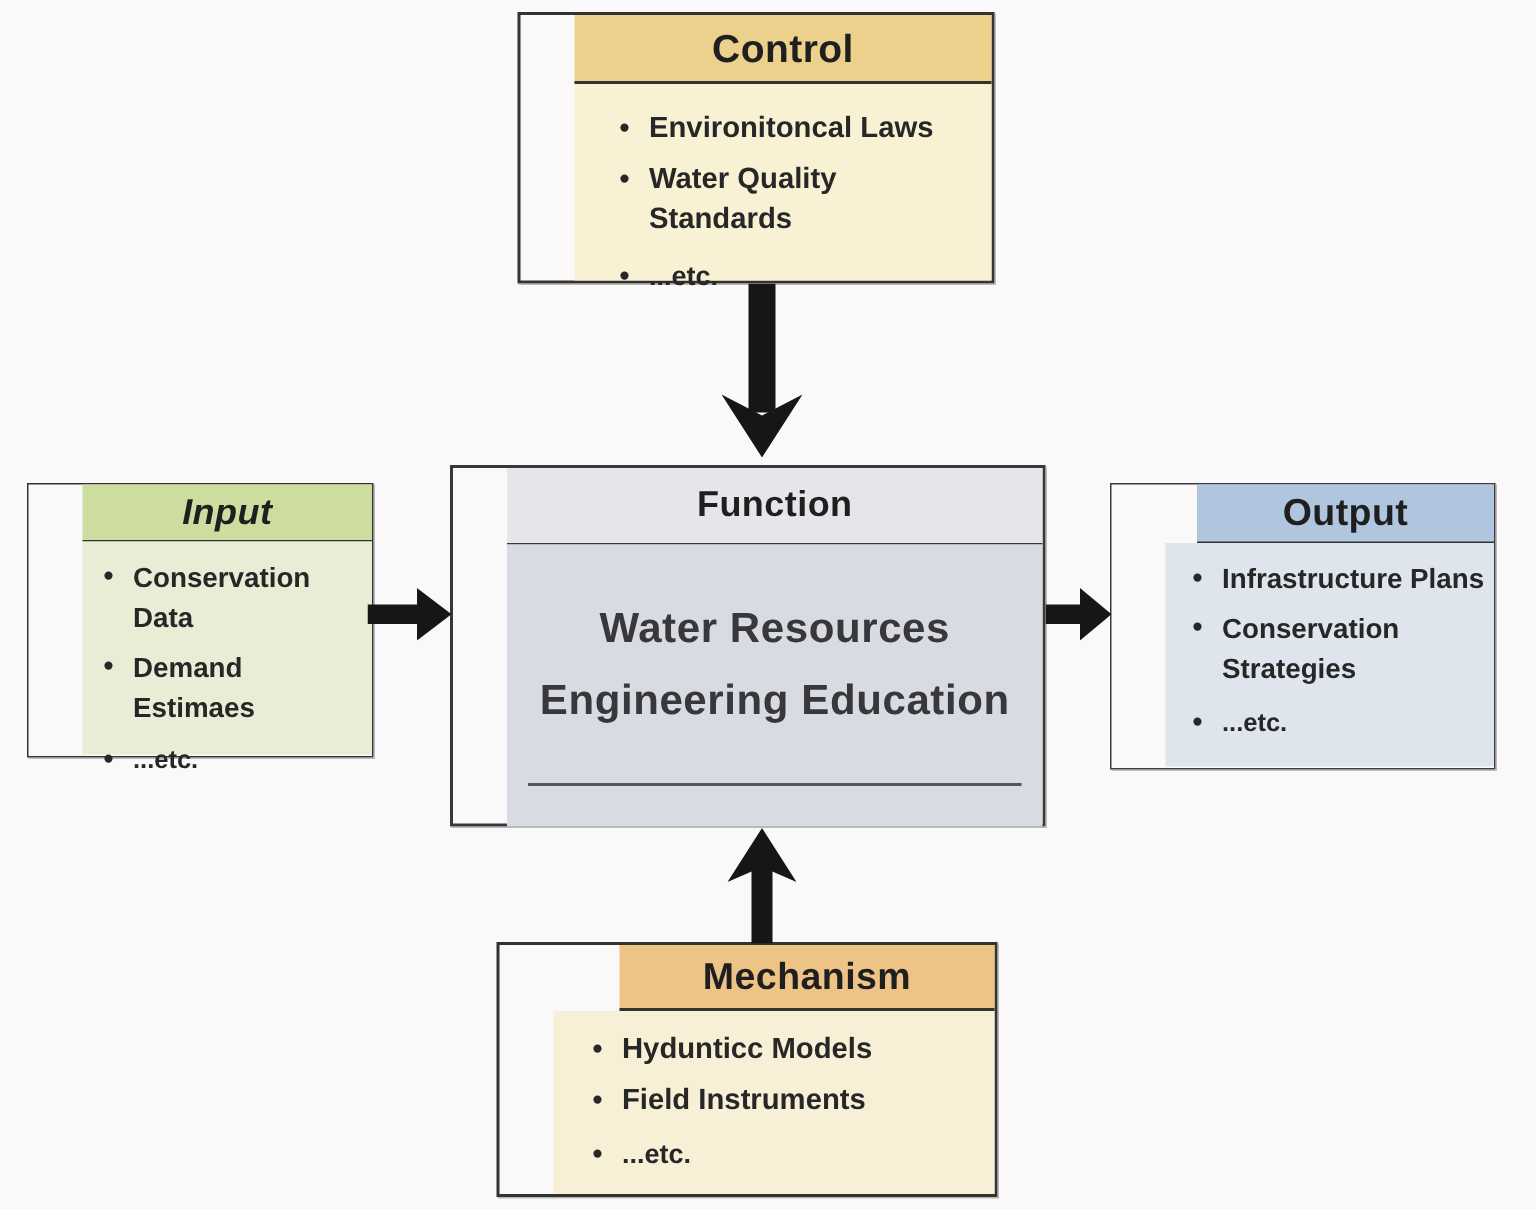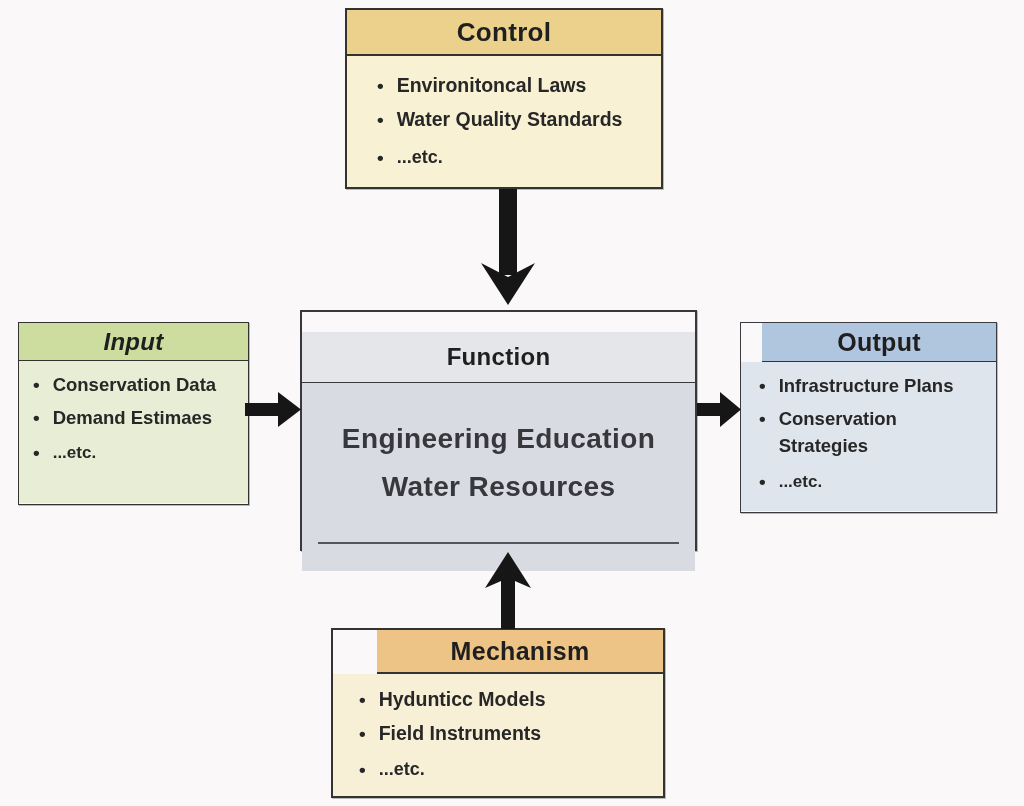--- a/index.html
+++ b/index.html
@@ -9,20 +9,21 @@
     font-family: "Liberation Sans", sans-serif;
     overflow: hidden;
   }
   .stage { position: relative; width: 1024px; height: 806px; }
 
   .box {
     position: absolute;
     border: 2px solid #33332f;
     box-sizing: border-box;
     box-shadow: 1px 1px 0 rgba(0,0,0,0.25);
+    padding-left: 36px;
   }
   .box-header {
     display: flex; align-items: center; justify-content: center;
     border-bottom: 2px solid #33332f;
     box-sizing: border-box;
     font-weight: 700; color: #1f1f1f;
     letter-spacing: 0.3px;
   }
   .box-body {
     list-style: none; margin: 0;
@@ -44,21 +45,21 @@
 
   
   .input { left: 18px; top: 322px; width: 231px; height: 183px; border-width: 1.5px; }
   .input .box-header { height: 38px; font-size: 24px; border-bottom-width: 1.5px; font-style: italic; }
   .input .box-body { padding: 10px 4px 0 14px; font-size: 18.5px; }
   .input .box-body li { margin-bottom: 6px; }
   .input .box-body li.etc { margin-top: 8px; font-size: 17px; }
 
   
   .function { left: 300px; top: 310px; width: 397px; height: 241px; border-color: #38383c; }
-  .function .box-header { height: 51px; font-size: 24px; border-bottom-width: 1.5px; border-color: #38383c; margin-top: 20px; }
+  .function .box-header { height: 51px; font-size: 24px; border-bottom-width: 1.5px; border-color: #38383c; }
   .function .fn-body {
     position: relative; height: 188px;
     display: flex; flex-direction: column; align-items: center; justify-content: center;
     gap: 16px; padding-bottom: 28px; box-sizing: border-box;
   }
   .fn-line { font-size: 28px; font-weight: 700; color: #38383c; letter-spacing: 0.4px; }
   .fn-rule {
     position: absolute; bottom: 27px; left: 4%; width: 92%;
     border-top: 2px solid #55555a;
   }
@@ -122,22 +123,22 @@
         <span>...etc.</span>
       </li>
     </ul>
   </div>
 
   <div class="box function">
     <div class="box-header" style="background-color: rgb(229, 230, 234);">
       <span>Function</span>
     </div>
     <div class="fn-body" style="background-color: rgb(217, 219, 226);">
+      <div class="fn-line">Water Resources</div>
       <div class="fn-line">Engineering Education</div>
-      <div class="fn-line">Water Resources</div>
       <div class="fn-rule"></div>
     </div>
   </div>
 
   <div class="box output">
     <div class="box-header" style="background-color: rgb(176, 197, 222);">
       <span>Output</span>
     </div>
     <ul class="box-body" style="height: 149px; background-color: rgb(223, 229, 237);">
       <li>

